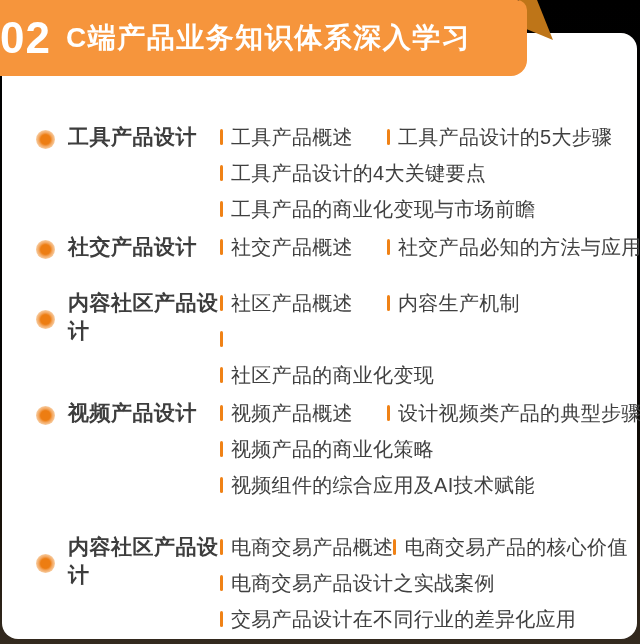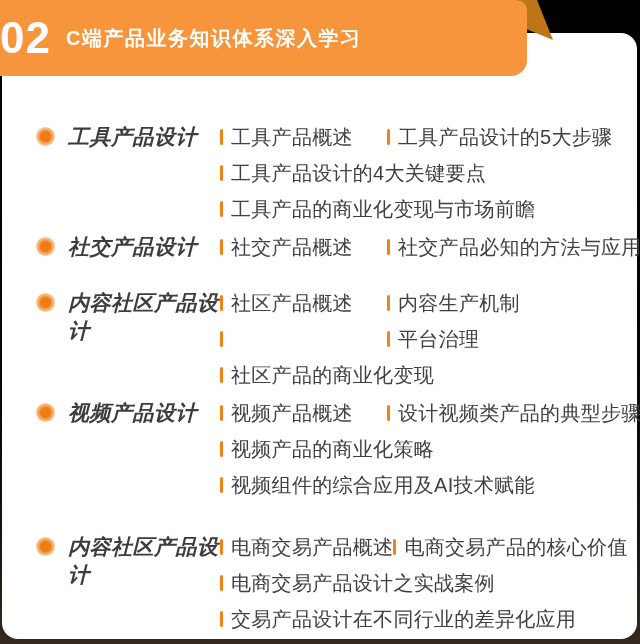--- a/index.html
+++ b/index.html
@@ -26,27 +26,27 @@
     background:#F6953C;
     border-radius:0 10px 16px 0;
     display:flex;align-items:center;
     box-sizing:border-box;
   }
   .num{
     color:#fff;font-size:44px;font-weight:800;line-height:1;
     letter-spacing:1px;margin-right:15px;
   }
   .ttl{
-    color:#fff;font-size:20px;font-weight:700;line-height:1.1;
+    color:#fff;font-size:28px;font-weight:700;line-height:1.1;
     letter-spacing:1.5px;white-space:nowrap;
   }
   .section{display:flex;align-items:flex-start;margin-bottom:2px;}
   .section:nth-child(2){margin-bottom:20px;}
   .section:nth-child(4){margin-bottom:26px;}
-  .left{display:flex;align-items:flex-start;width:184px;flex:0 0 184px;font-style:italic;}
+  .left{display:flex;align-items:center;width:184px;flex:0 0 184px;}
   .bullet{
     width:19px;height:19px;border-radius:50%;
     margin:8px 13px 0 0;flex:0 0 19px;
     background:radial-gradient(circle,#ED7D12 0%,#ED7D12 36%,#F3A964 52%,#F9D3AB 74%,#FDF0E1 100%);
   }
   .heading{
     width:152px;
     font-size:21px;font-weight:700;color:#3D3D3D;
     line-height:28px;margin-top:4px;letter-spacing:0.5px;
   }
@@ -138,24 +138,20 @@
     <span class="bar"></span>
     <span class="item-text">内容生产机制</span>
   </span>
 </div>
 
   <div class="row">
   <span class="item">
     <span class="bar"></span>
   </span>
 
-  <span class="item">
-    <span class="bar"></span>
-    <span class="item-text">平台治理</span>
-  </span>
 </div>
 
   <div class="row">
   <span class="item">
     <span class="bar"></span>
     <span class="item-text">社区产品的商业化变现</span>
   </span>
 </div>
 </div>
   </div>

